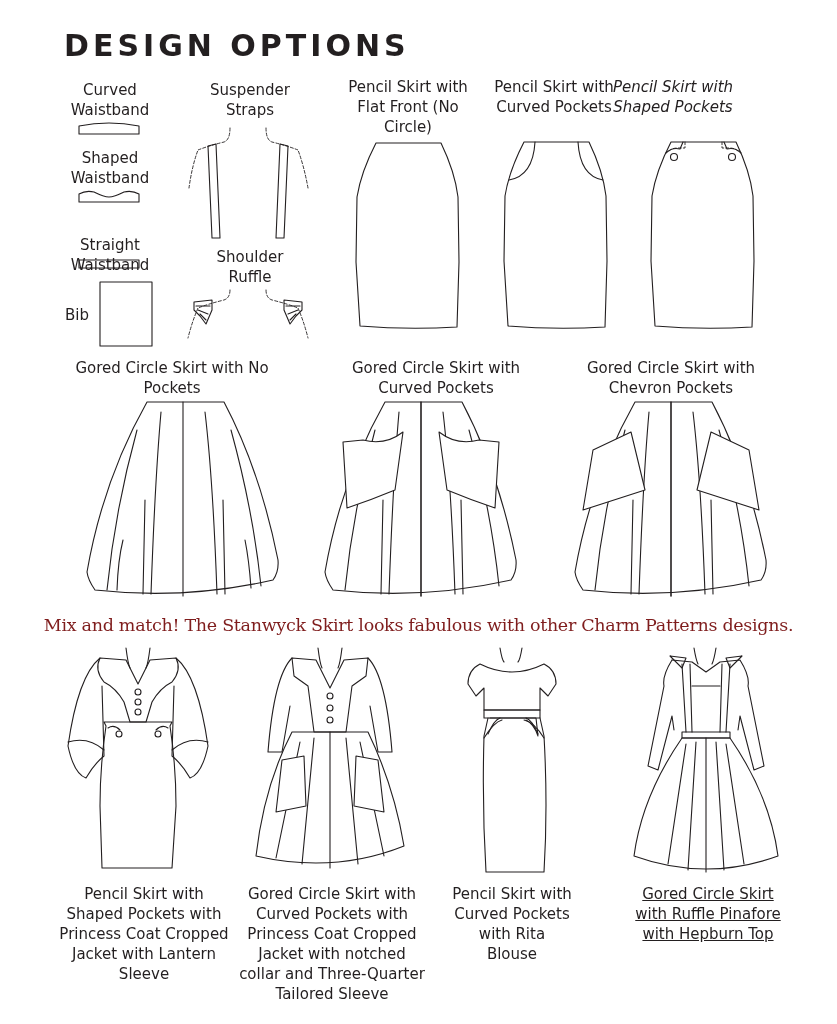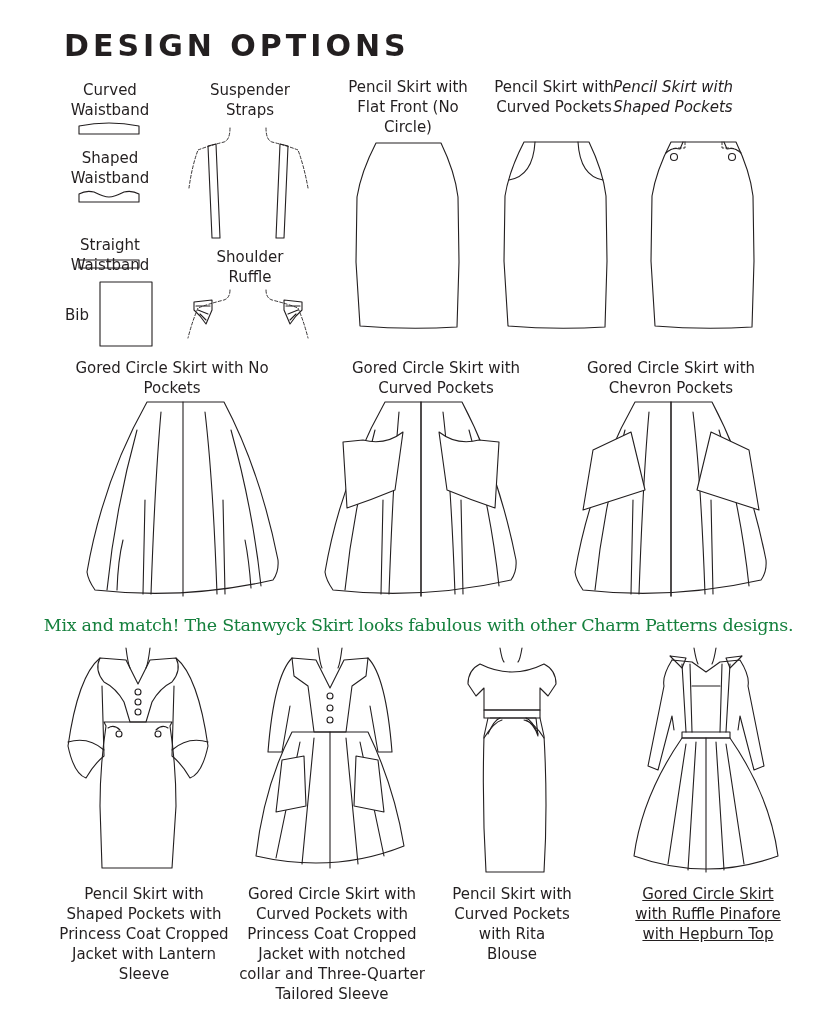--- a/index.html
+++ b/index.html
@@ -1,19 +1,19 @@
 <!DOCTYPE html>
 <html><head>
 <meta charset="utf-8">
 <style>
   html, body { margin:0; padding:0; background:#ffffff; }
   body { width:837px; height:1024px; position:relative; overflow:hidden; font-family:"DejaVu Sans", sans-serif; color:#231f20; }
   .title { position:absolute; left:64px; top:28px; font-family:"DejaVu Sans", sans-serif; font-weight:bold; font-size:30px; letter-spacing:4px; color:#231f20; }
   .lbl { position:absolute; text-align:center; font-family:"DejaVu Sans", sans-serif; font-size:15px; line-height:20px; color:#231f20; }
-  .serif-line { position:absolute; left:0; width:837px; top:615px; text-align:center; font-family:"DejaVu Serif", serif; font-size:17.5px; color:#15803d; letter-spacing:-0.3px; }
+  .serif-line { position:absolute; left:0; width:837px; top:615px; text-align:center; font-family:"DejaVu Serif", serif; font-size:17.5px; color:#7f1d1d; letter-spacing:-0.3px; }
   svg.draw { position:absolute; overflow:visible; }
   svg.draw * { fill:none; stroke:#231f20; stroke-width:1.1; stroke-linejoin:round; stroke-linecap:round; }
   svg.draw .dash { stroke-dasharray:3 2; stroke-width:0.9; }
   svg.draw .fill { fill:#ffffff; }
 </style>
 </head>
 <body>
 
 <div class="title">DESIGN OPTIONS</div>
 

